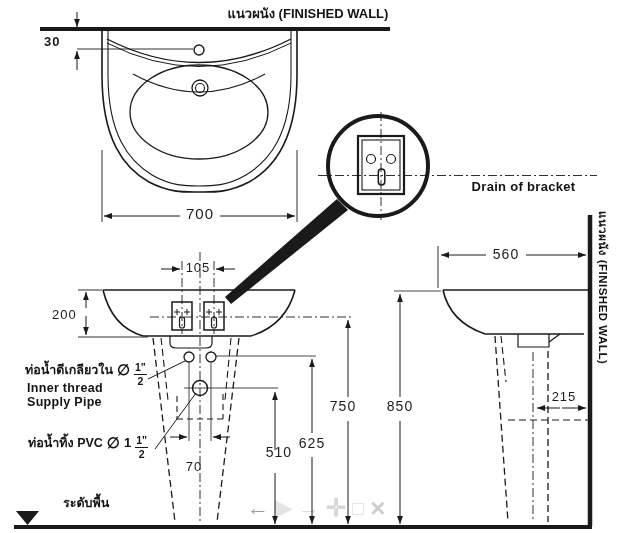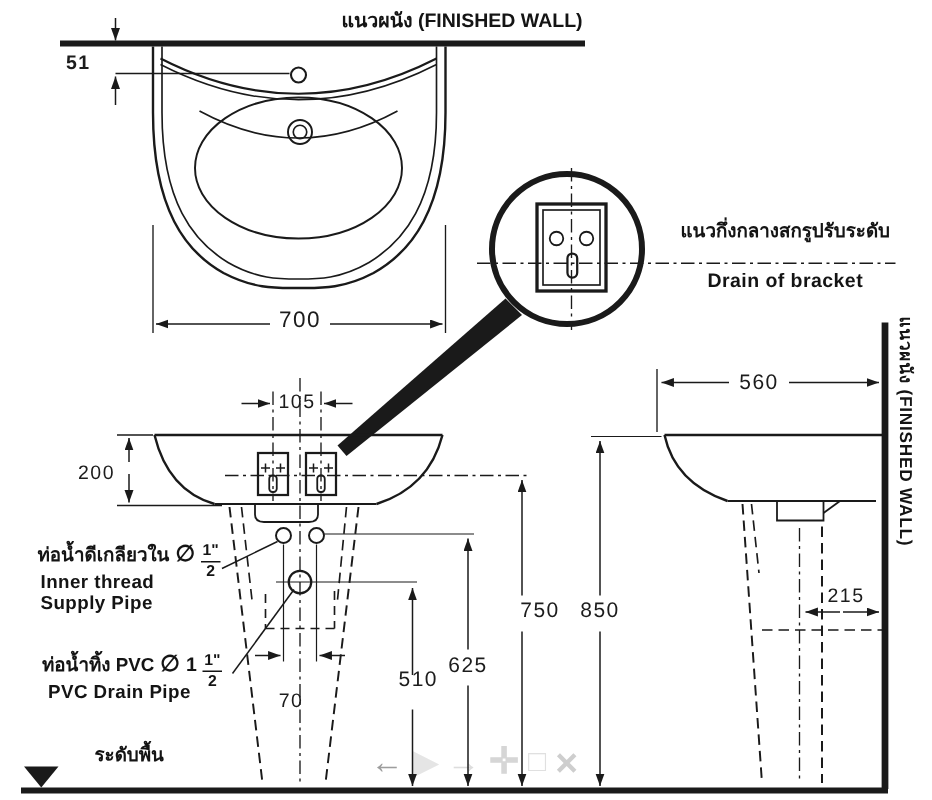--- a/index.html
+++ b/index.html
@@ -163,25 +163,24 @@
     </g>
 
     <g>
       <line x1="14" y1="527" x2="592" y2="527" stroke-width="4"></line>
       <polygon points="16,511 39,511 27.5,525" fill="#1a1a1a" stroke="none"></polygon>
     </g>
   </svg>
 
   <div class="lbl th c" style="left:226px;top:7px;width:164px;font-size:13px;">แนวผนัง  (FINISHED WALL)</div>
 
-  <div class="lbl dim-sm b" style="left:44px;top:35px;">51</div>
+  <div class="lbl dim-sm b" style="left:44px;top:35px;">30</div>
 
   <div class="lbl dim c" style="left:180px;top:206px;width:40px;font-size:15px;">700</div>
 
-  <div class="lbl th c" style="left:447px;top:147px;width:153px;">แนวกึ่งกลางสกรูปรับระดับ</div>
   <div class="lbl en c" style="left:447px;top:180px;width:153px;font-size:13px;">Drain of bracket</div>
 
   <div class="lbl dim-sm c" style="left:178px;top:261px;width:40px;">105</div>
 
   <div class="lbl dim-sm" style="left:52px;top:308px;">200</div>
 
   <div class="lbl pipe-row" style="left:25px;top:363px;">
     <span class="th">ท่อน้ำดีเกลียวใน</span>
     <span class="dia">∅</span>
     <span class="frac">
@@ -194,27 +193,26 @@
 
   <div class="lbl pipe-row" style="left:28px;top:436px;text-align:center;">
     <span class="th">ท่อน้ำทิ้ง PVC</span>
     <span class="dia">∅</span>
     <span class="whole">1</span>
     <span class="frac">
       <span class="num">1"</span>
       <span class="den">2</span>
     </span>
   </div>
-  <div class="lbl en" style="left:32px;top:454px;">PVC Drain Pipe</div>
 
   <div class="lbl dim-sm c" style="left:180px;top:440px;width:28px;margin-top:20px;">70</div>
 
   <div class="lbl dim c" style="left:258px;top:445px;width:34px;text-align:right;">510</div>
   <div class="lbl dim c" style="left:295px;top:436px;width:34px;">625</div>
-  <div class="lbl dim c" style="left:343px;top:399px;width:34px;">750</div>
+  <div class="lbl dim c" style="left:326px;top:399px;width:34px;">750</div>
   <div class="lbl dim c" style="left:383px;top:399px;width:34px;">850</div>
 
   <div class="lbl dim c" style="left:486px;top:247px;width:40px;">560</div>
   <div class="lbl dim-sm c" style="left:547px;top:390px;width:34px;">215</div>
 
   <div class="lbl vert" style="left:596px;top:211px;height:170px;">แนวผนัง  (FINISHED WALL)</div>
 
   <div class="lbl th" style="left:63px;top:496px;">ระดับพื้น</div>
 
 </div>

